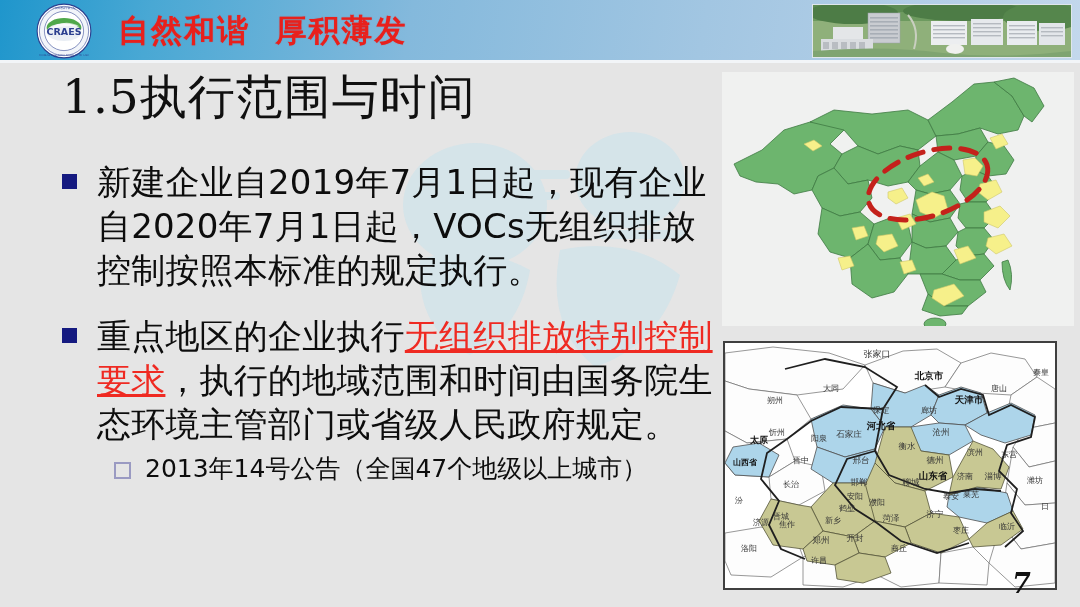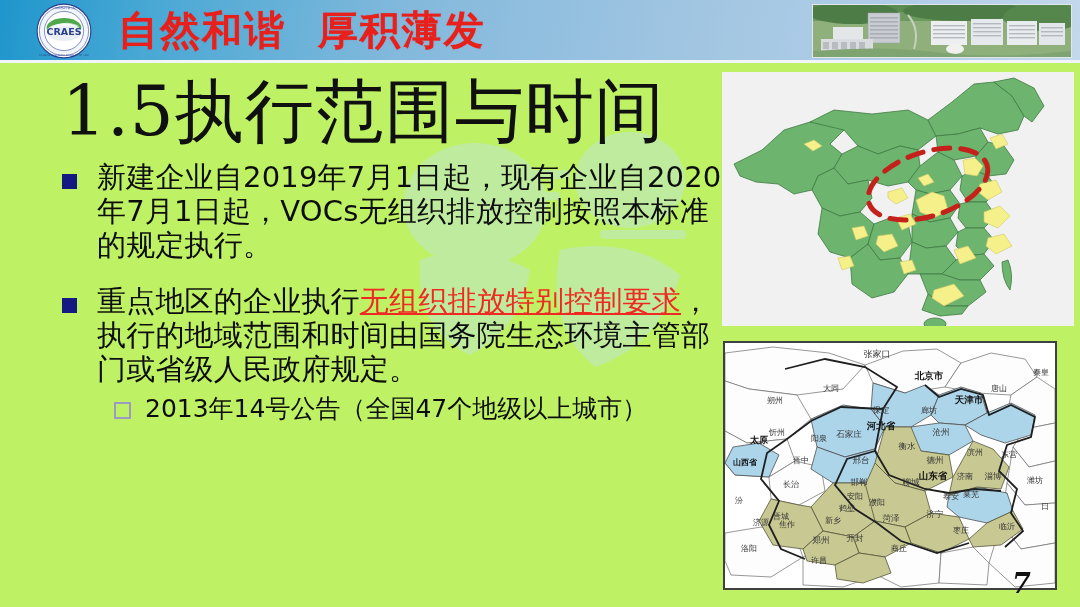--- a/index.html
+++ b/index.html
@@ -4,21 +4,21 @@
 <style>
   html, body {
     margin: 0;
     padding: 0;
     background: #ffffff;
   }
   .slide {
     position: relative;
     width: 1080px;
     height: 607px;
-    background: #bef264;
+    background: #e5e5e5;
     overflow: hidden;
     font-family: "DejaVu Sans", "Liberation Sans", sans-serif;
   }
 
   
   .watermark {
     position: absolute;
     left: 300px;
     top: 110px;
     width: 520px;
@@ -47,21 +47,21 @@
     position: absolute;
     left: 36px; top: 3px;
     width: 56px; height: 56px;
   }
 
   .header-slogan {
     position: absolute;
     left: 118px;
     top: 8px;
     font-family: "DejaVu Sans", "Liberation Sans", sans-serif;
-    font-size: 40px;
+    font-size: 31px;
     font-weight: bold;
     color: #e8201c;
     letter-spacing: 2px;
     line-height: 44px;
     white-space: pre;
     text-shadow: 0 0 1px rgba(232,32,28,.6);
   }
 
   
   .campus-photo {
@@ -73,21 +73,21 @@
     border: 1px solid #dfe6ec;
     overflow: hidden;
     background: #cfd9c8;
   }
 
   
   .title {
     position: absolute;
     left: 62px;
     top: 66px;
-    font-size: 69px;
+    font-size: 47px;
     color: #101010;
     font-family: "DejaVu Serif", "Liberation Serif", serif;
     letter-spacing: 1px;
     white-space: nowrap;
   }
 
   
   .body-area {
     position: absolute;
     left: 62px;
@@ -101,22 +101,22 @@
   }
   .bullet-mark {
     flex: 0 0 auto;
     width: 15px; height: 15px;
     background: #151a80;
     margin-top: 14px;
     margin-right: 20px;
   }
   .bullet-text {
     flex: 1 1 auto;
-    font-size: 29px;
-    line-height: 34px;
+    font-size: 34px;
+    line-height: 44px;
     color: #0d0d0d;
     letter-spacing: .2px;
   }
   .red { color: #ef2a22; text-decoration: underline; }
 
   .gap { height: 22px; }
 
   .sub-list {
     margin-top: 6px;
     margin-left: 52px;

